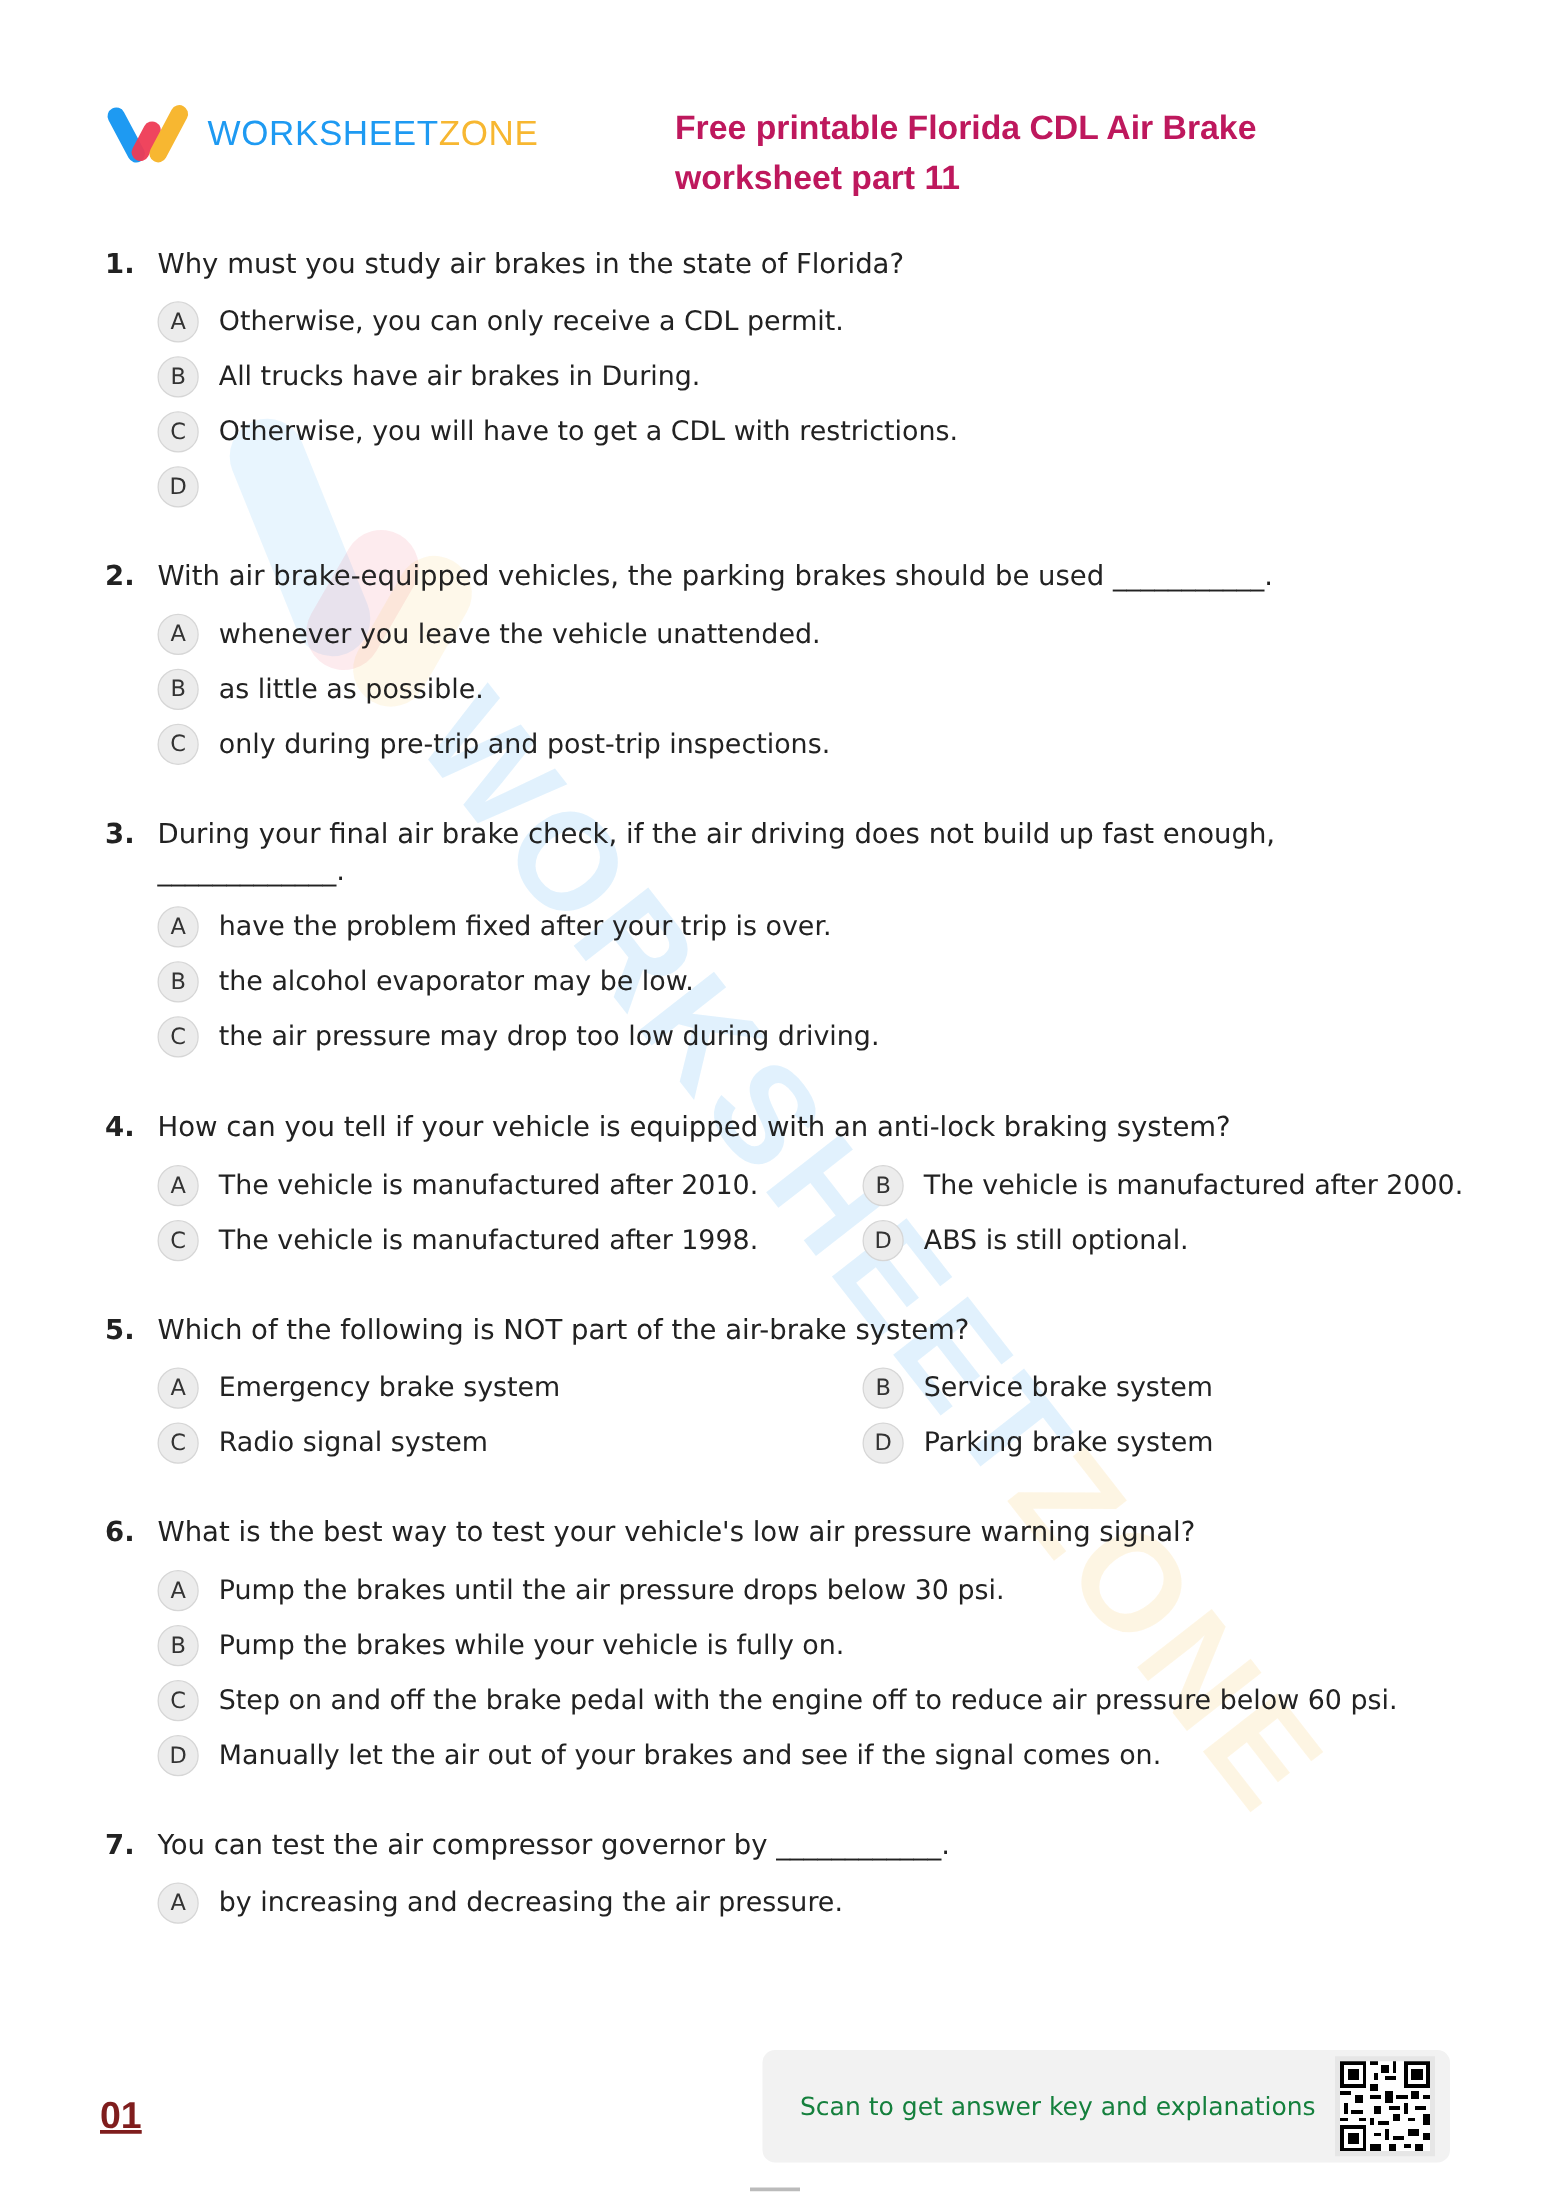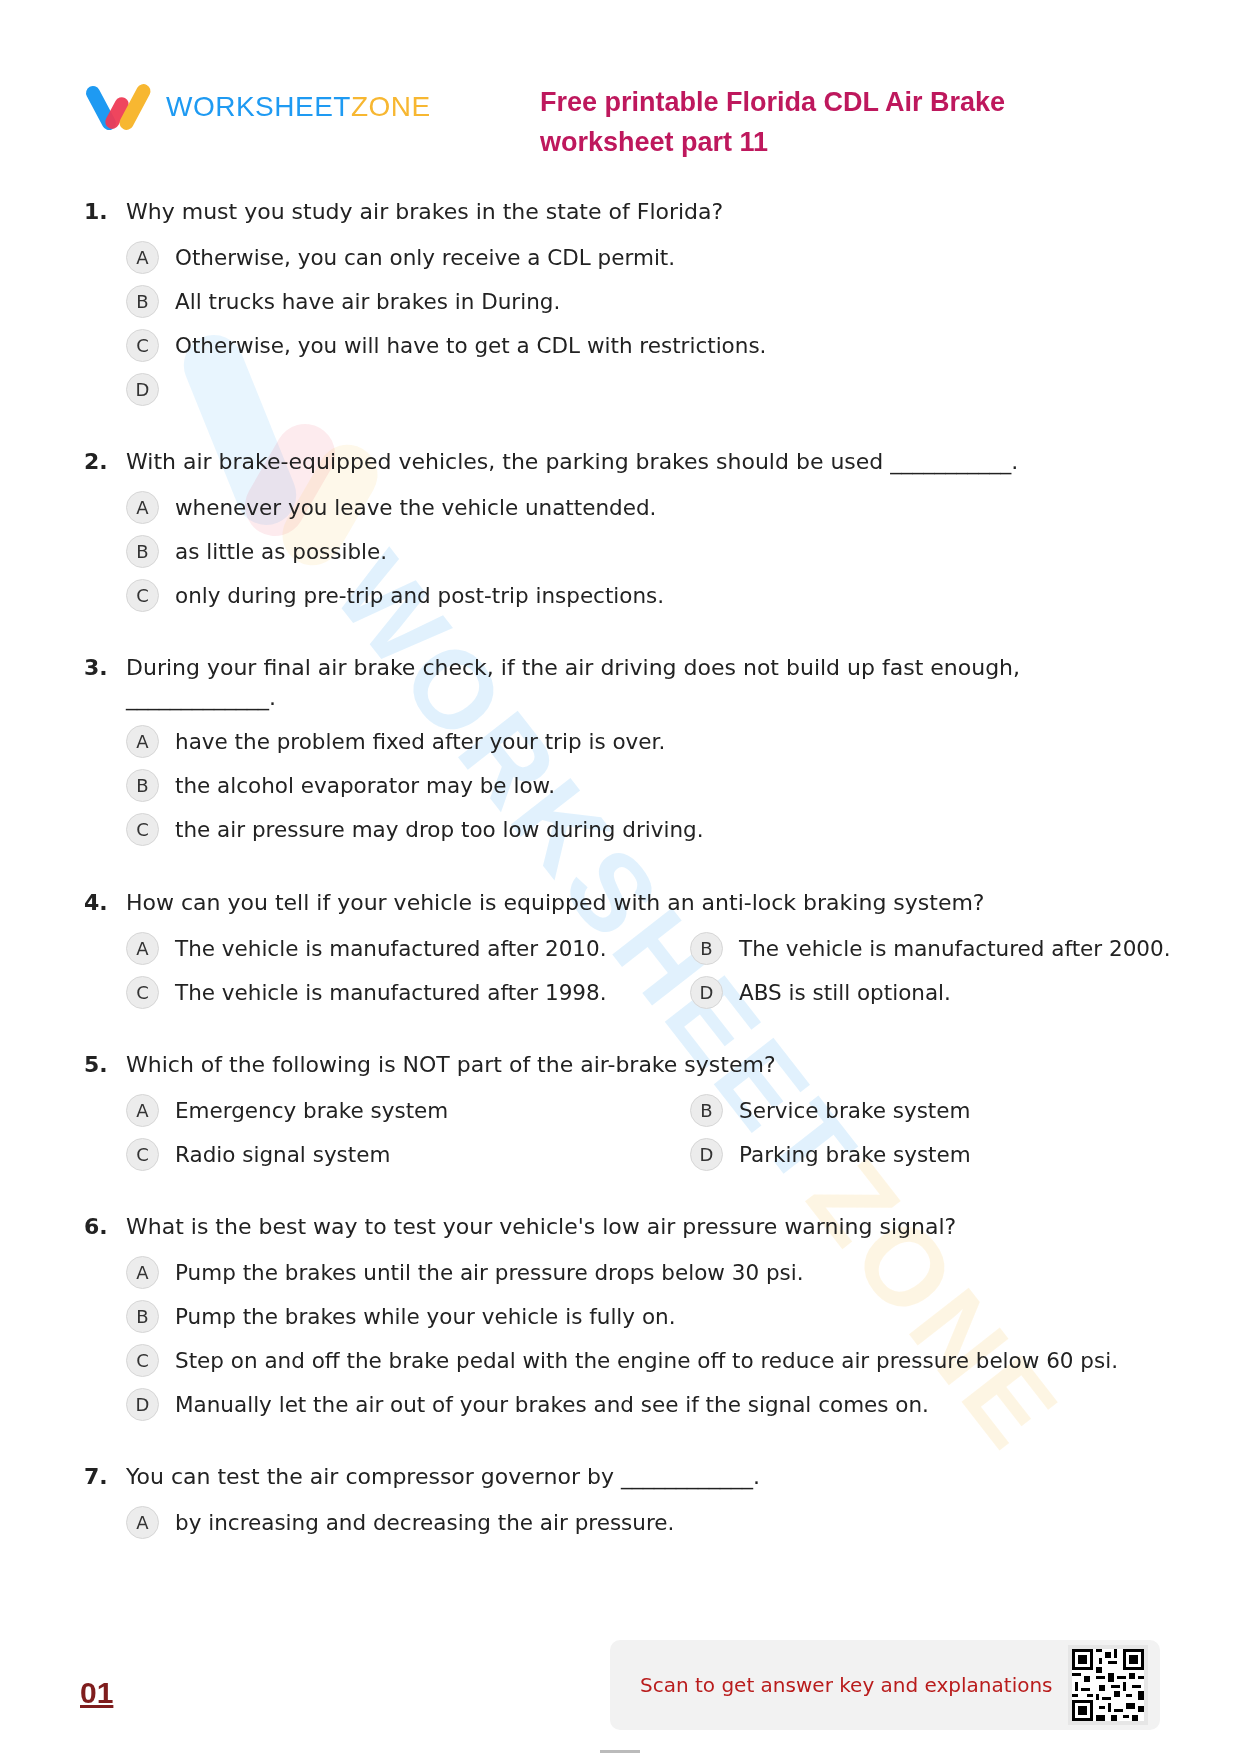--- a/index.html
+++ b/index.html
@@ -28,21 +28,21 @@
   .options { margin-left:42px; }
   .opt-row { display:flex; }
   .opt { display:flex; align-items:center; height:44px; font-size:21.5px; }
   .opt.half { width:564px; }
   .badge { width:31px; height:31px; border-radius:50%; background:#ececec; border:1px solid #d6d6d6;
            display:flex; align-items:center; justify-content:center; font-size:18px; color:#333; margin-right:16px; flex:none; }
   .footer-page { position:absolute; left:80px; top:1676px; font-family:"Liberation Sans", sans-serif; font-weight:bold;
                  font-size:30px; text-decoration:underline; color:#7f1d1d; }
   .scan-box { position:absolute; left:610px; top:1640px; width:550px; height:90px; background:#f2f2f2; border-radius:10px;
               display:flex; align-items:center; justify-content:space-between; padding:0 12px 0 30px; box-sizing:border-box; }
-  .scan-text { font-size:20px; color:#b91c1c; }
+  .scan-text { font-size:20px; color:#15803d; }
   .qr { width:72px; height:72px; background:#e6e6e6; padding:4px; box-sizing:content-box; }
   .bottom-line { position:absolute; left:600px; top:1750px; width:40px; height:3px; background:#bbb; }
 </style>
 </head>
 <body>
 
 <div class="watermark">
   <div class="wm-mark">
     <div class="bar" style="left:30px;top:0;width:60px;height:200px;background:#1e9af2;opacity:.10;transform:rotate(-22deg);"></div>
     <div class="bar" style="left:80px;top:90px;width:60px;height:120px;background:#ee3b55;opacity:.10;transform:rotate(30deg);"></div>

